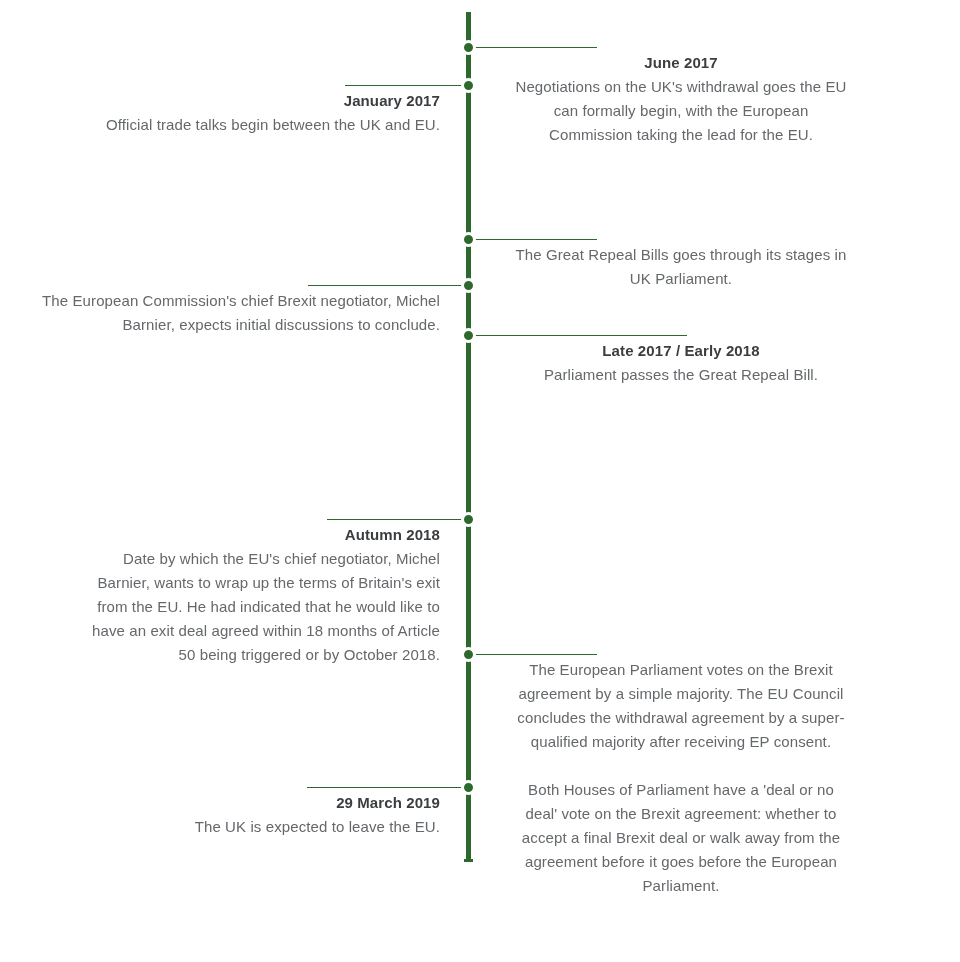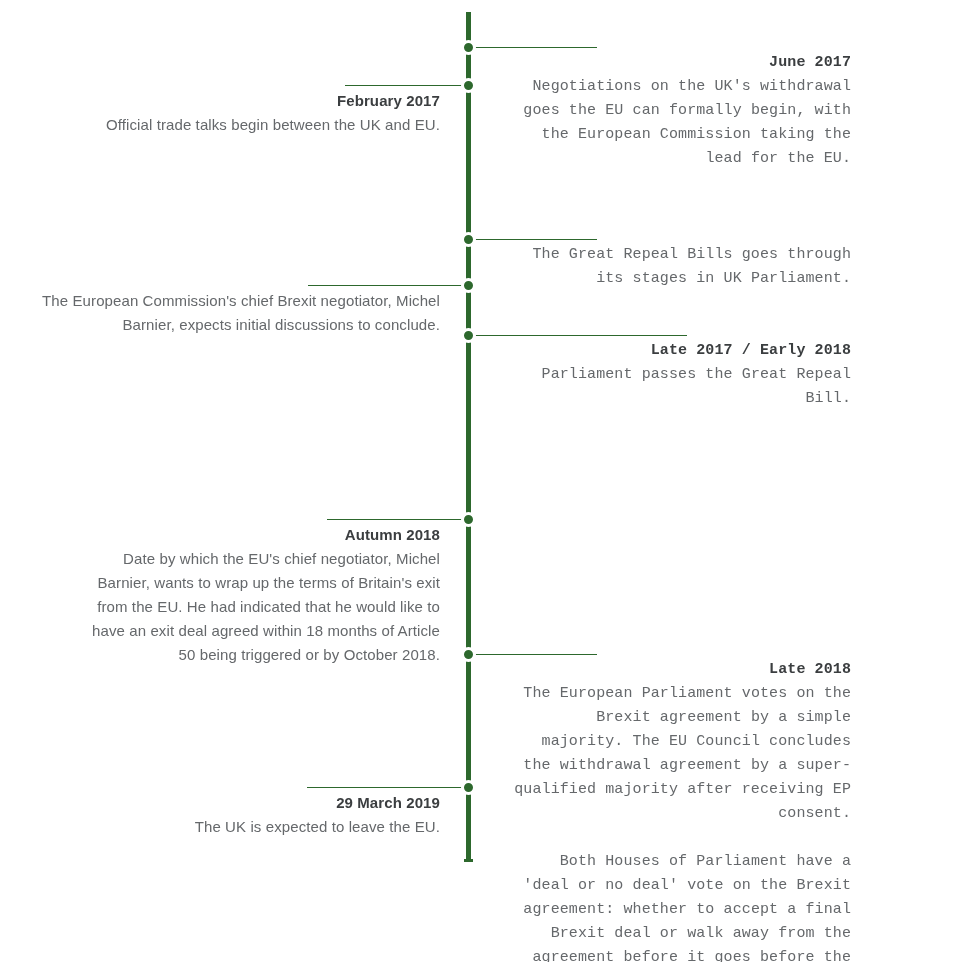--- a/index.html
+++ b/index.html
@@ -43,21 +43,21 @@
     height: 1px;
     background: var(--green);
     z-index: 1;
   }
   .event-text {
     position: absolute;
     font-size: 15px;
     line-height: 24px;
     letter-spacing: 0.1px;
   }
-  .event-text.align-left  { text-align: right; font-family: Liberation Mono, monospace; }
+  .event-text.align-left  { text-align: center; }
   .event-text.align-right { text-align: right; }
   .event-date {
     font-weight: 700;
     color: var(--heading);
     margin: 0;
     font-size: 15px;
     line-height: 24px;
   }
   .event-desc {
     margin: 0;
@@ -79,21 +79,21 @@
     <div class="event-text align-left" style="left:511px; top:51px; width:340px">
       <h3 class="event-date">June 2017</h3>
       <p class="event-desc">Negotiations on the UK's withdrawal goes the EU can formally begin, with the European Commission taking the lead for the EU.</p>
     </div>
   </div>
 
   <div>
     <div class="connector" style="left:345px; top:85px; width:121px"></div>
     <div class="dot" style="left:461px; top:78px"></div>
     <div class="event-text align-right" style="left:40px; top:89px; width:400px">
-      <h3 class="event-date">February 2017</h3>
+      <h3 class="event-date">January 2017</h3>
       <p class="event-desc">Official trade talks begin between the UK and EU.</p>
     </div>
   </div>
 
   <div>
     <div class="connector" style="left:471px; top:239px; width:126px"></div>
     <div class="dot" style="left:461px; top:232px"></div>
     <div class="event-text align-left" style="left:511px; top:243px; width:340px">
       <p class="event-desc">The Great Repeal Bills goes through its stages in UK Parliament.</p>
     </div>
@@ -122,21 +122,20 @@
     <div class="event-text align-right" style="left:80px; top:523px; width:360px">
       <h3 class="event-date">Autumn 2018</h3>
       <p class="event-desc">Date by which the EU's chief negotiator, Michel Barnier, wants to wrap up the terms of Britain's exit from the EU. He had indicated that he would like to have an exit deal agreed within 18 months of Article 50 being triggered or by October 2018.</p>
     </div>
   </div>
 
   <div>
     <div class="connector" style="left:471px; top:654px; width:126px"></div>
     <div class="dot" style="left:461px; top:647px"></div>
     <div class="event-text align-left" style="left:511px; top:658px; width:340px">
-      <h3 class="event-date">Late 2018</h3>
       <p class="event-desc">The European Parliament votes on the Brexit agreement by a simple majority. The EU Council concludes the withdrawal agreement by a super-qualified majority after receiving EP consent.</p>
       <p class="event-desc">Both Houses of Parliament have a 'deal or no deal' vote on the Brexit agreement: whether to accept a final Brexit deal or walk away from the agreement before it goes before the European Parliament.</p>
     </div>
   </div>
 
   <div>
     <div class="connector" style="left:307px; top:787px; width:159px"></div>
     <div class="dot" style="left:461px; top:780px"></div>
     <div class="event-text align-right" style="left:40px; top:791px; width:400px">
       <h3 class="event-date">29 March 2019</h3>

